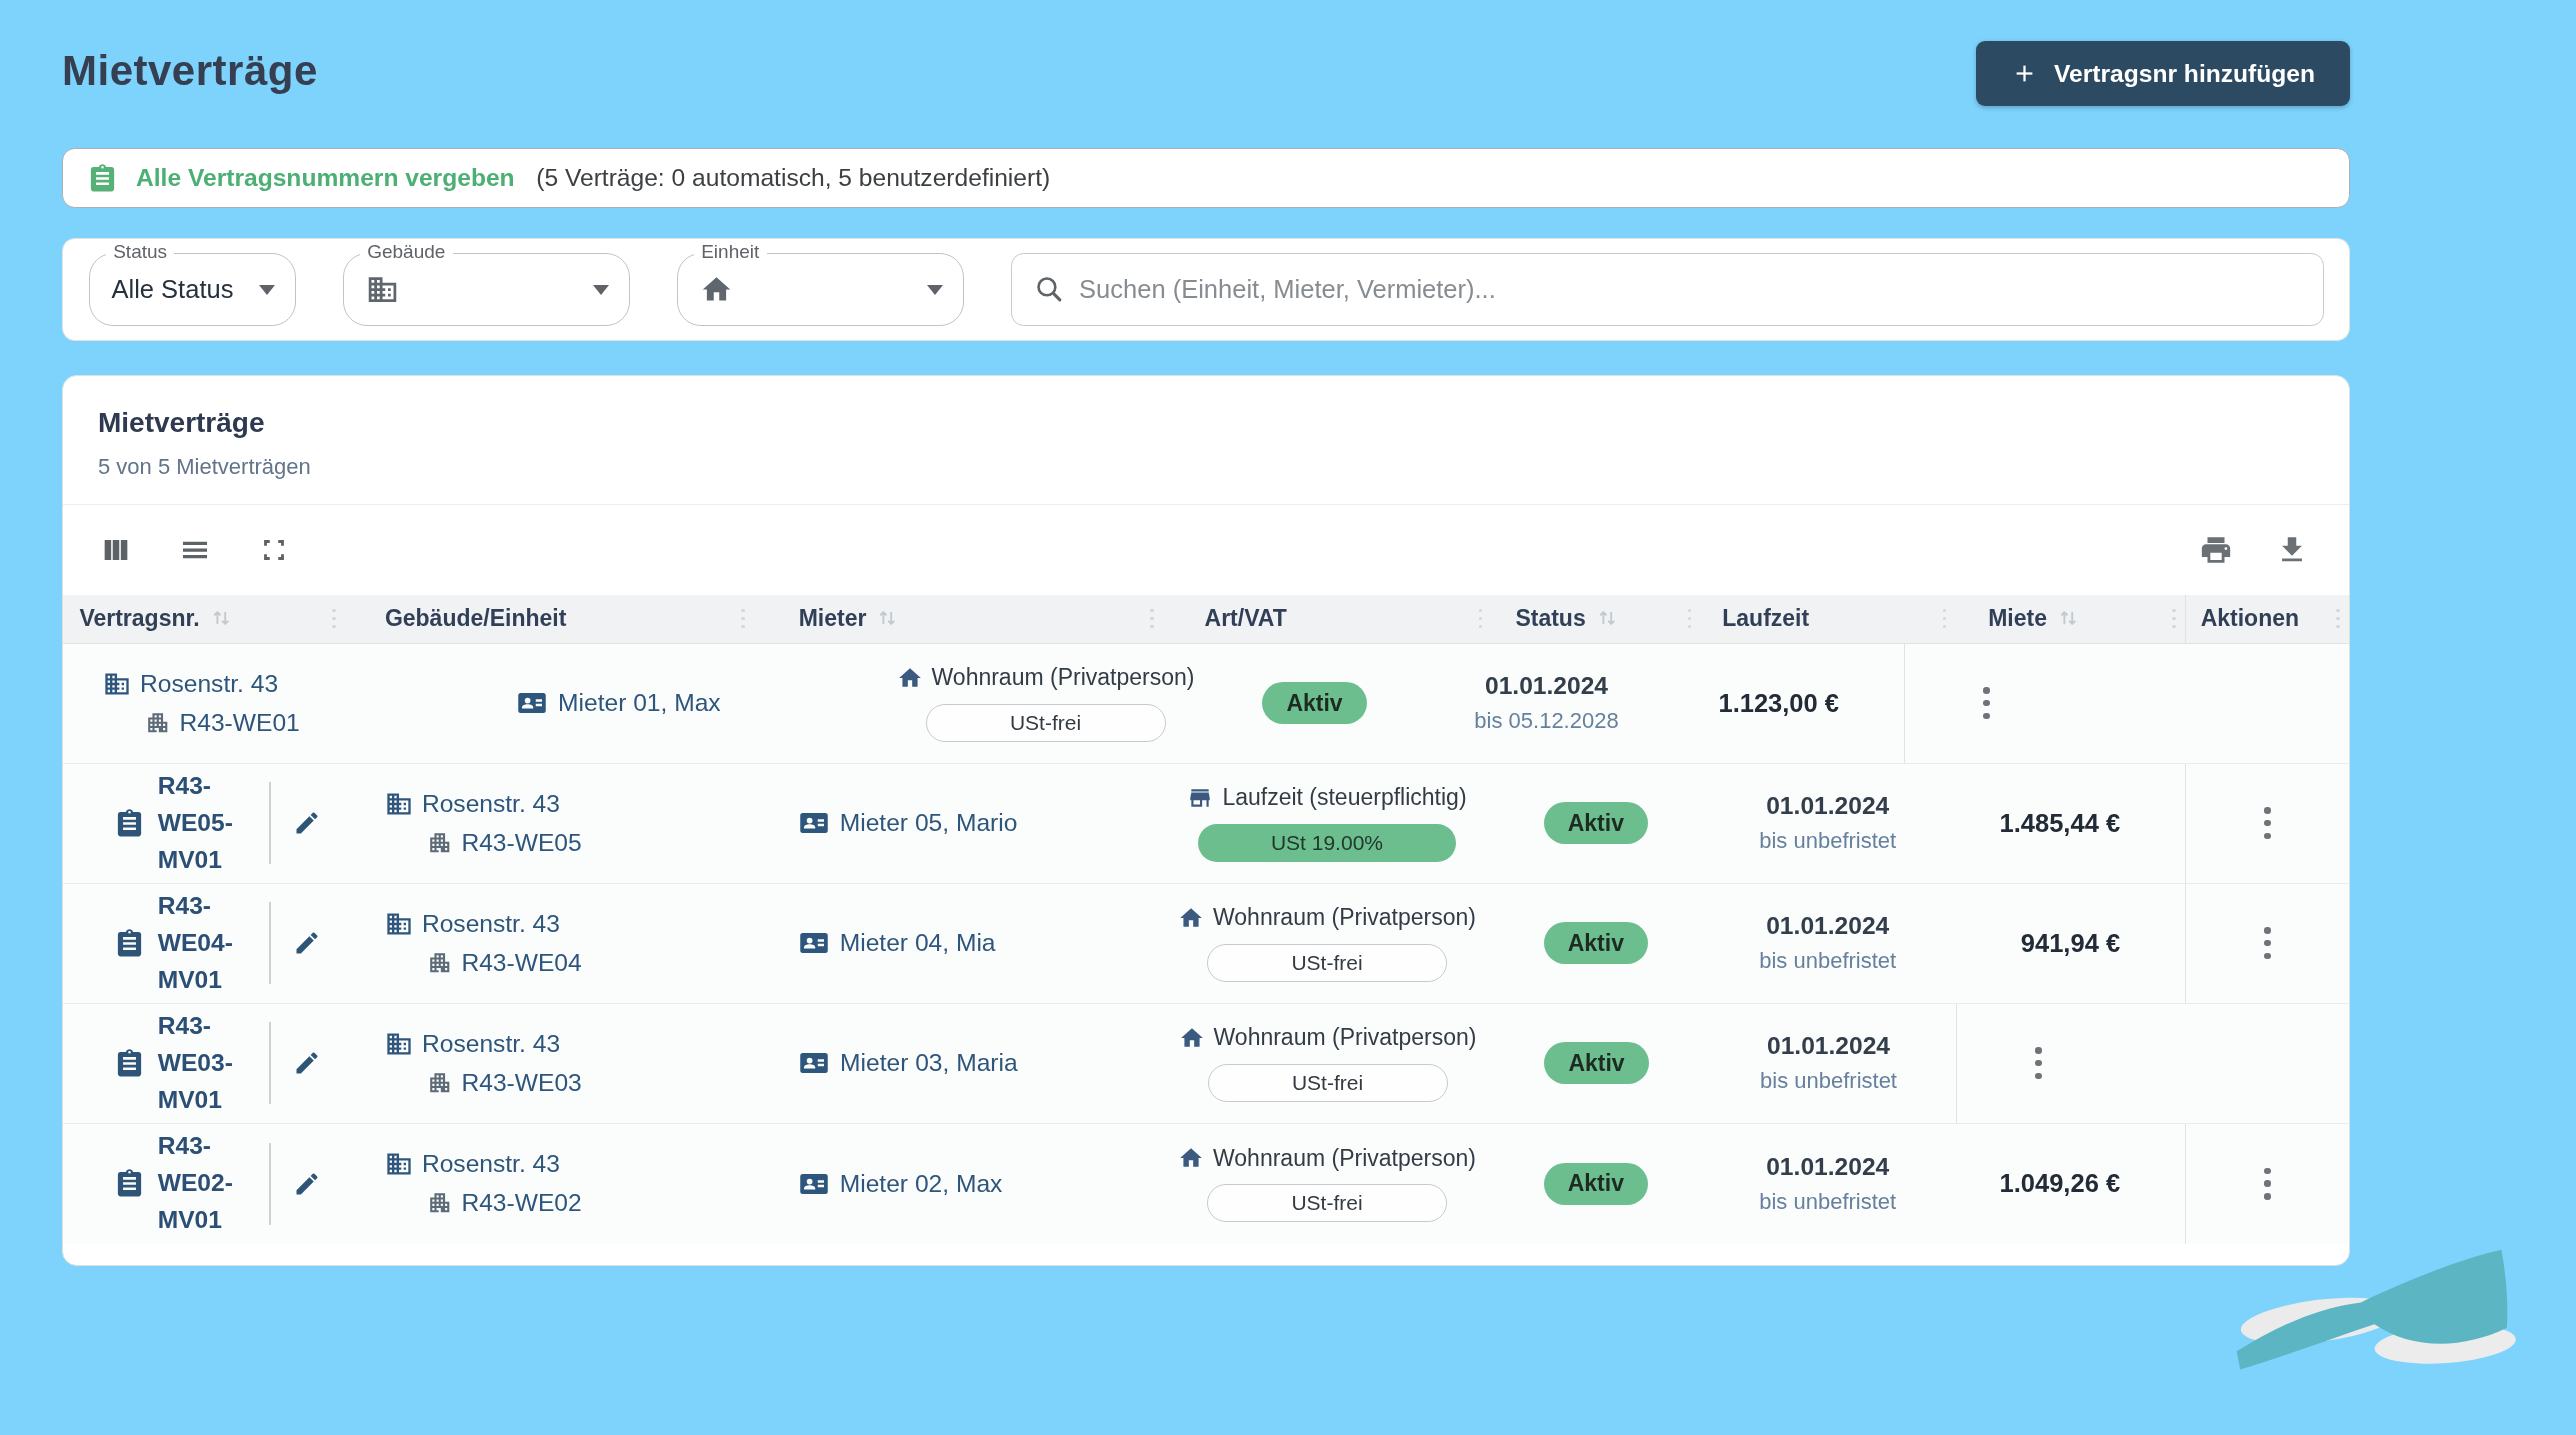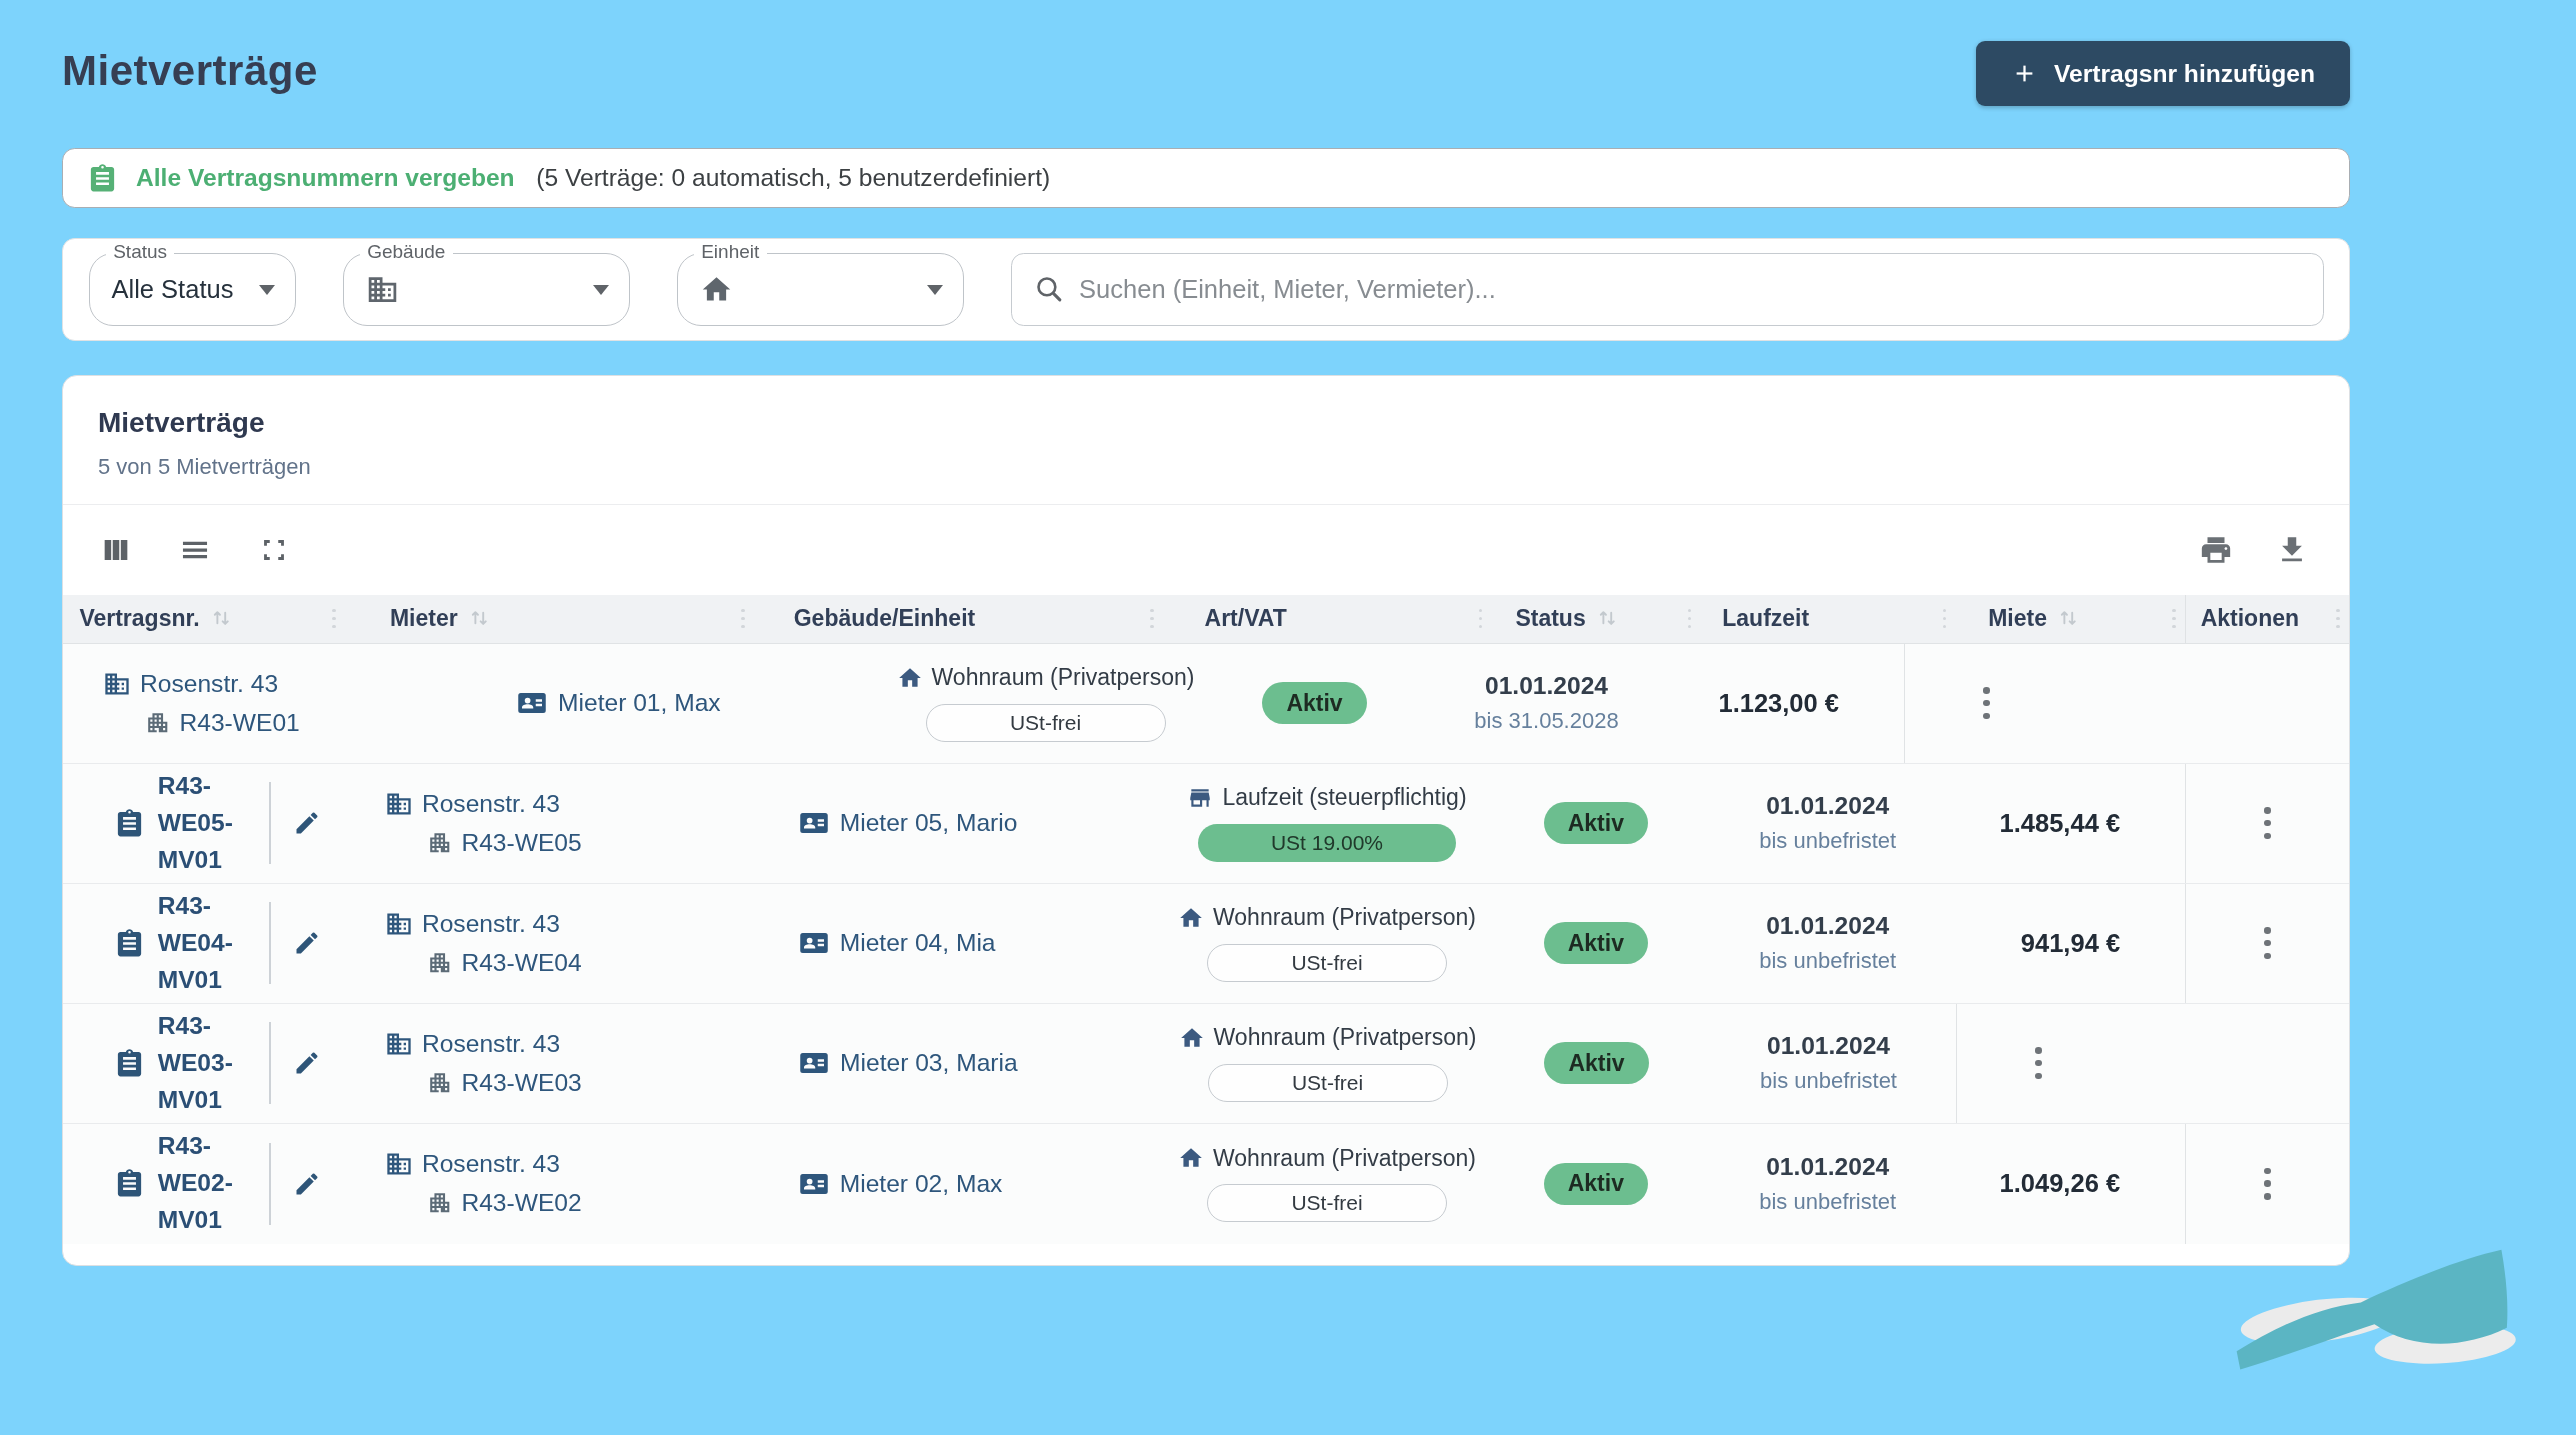--- a/index.html
+++ b/index.html
@@ -252,39 +252,39 @@
           <span>Vertragsnr.</span>
           <svg class="sort-ic" viewBox="0 0 22 22">
               <use href="#ic-sort"></use>
             </svg>
           <span class="handle">
               <i></i>
               <i></i>
               <i></i>
             </span>
         </div>
+        <div class="th c2">
+          <span>Gebäude/Einheit</span>
+          <span class="handle">
+              <i></i>
+              <i></i>
+              <i></i>
+            </span>
+        </div>
         <div class="th c3">
           <span>Mieter</span>
           <svg class="sort-ic" viewBox="0 0 22 22">
               <use href="#ic-sort"></use>
             </svg>
           <span class="handle">
               <i></i>
               <i></i>
               <i></i>
             </span>
         </div>
-        <div class="th c2">
-          <span>Gebäude/Einheit</span>
-          <span class="handle">
-              <i></i>
-              <i></i>
-              <i></i>
-            </span>
-        </div>
         <div class="th c4">
           <span>Art/VAT</span>
           <span class="handle">
               <i></i>
               <i></i>
               <i></i>
             </span>
         </div>
         <div class="th c5">
           <span>Status</span>
@@ -354,21 +354,21 @@
               </svg>
               <span>Wohnraum (Privatperson)</span>
             </span>
           <span class="pill outline">USt-frei</span>
         </div>
         <div class="td c5">
           <span class="badge">Aktiv</span>
         </div>
         <div class="td c6">
           <span class="term-start">01.01.2024</span>
-          <span class="term-end">bis 31.05.2028</span>
+          <span class="term-end">bis 05.12.2028</span>
         </div>
         <div class="td c7">
             <span>1.123,00 €</span>
           </div>
         <div class="td c8">
           <button class="kebab-btn">
               <i></i>
               <i></i>
               <i></i>
             </button>

